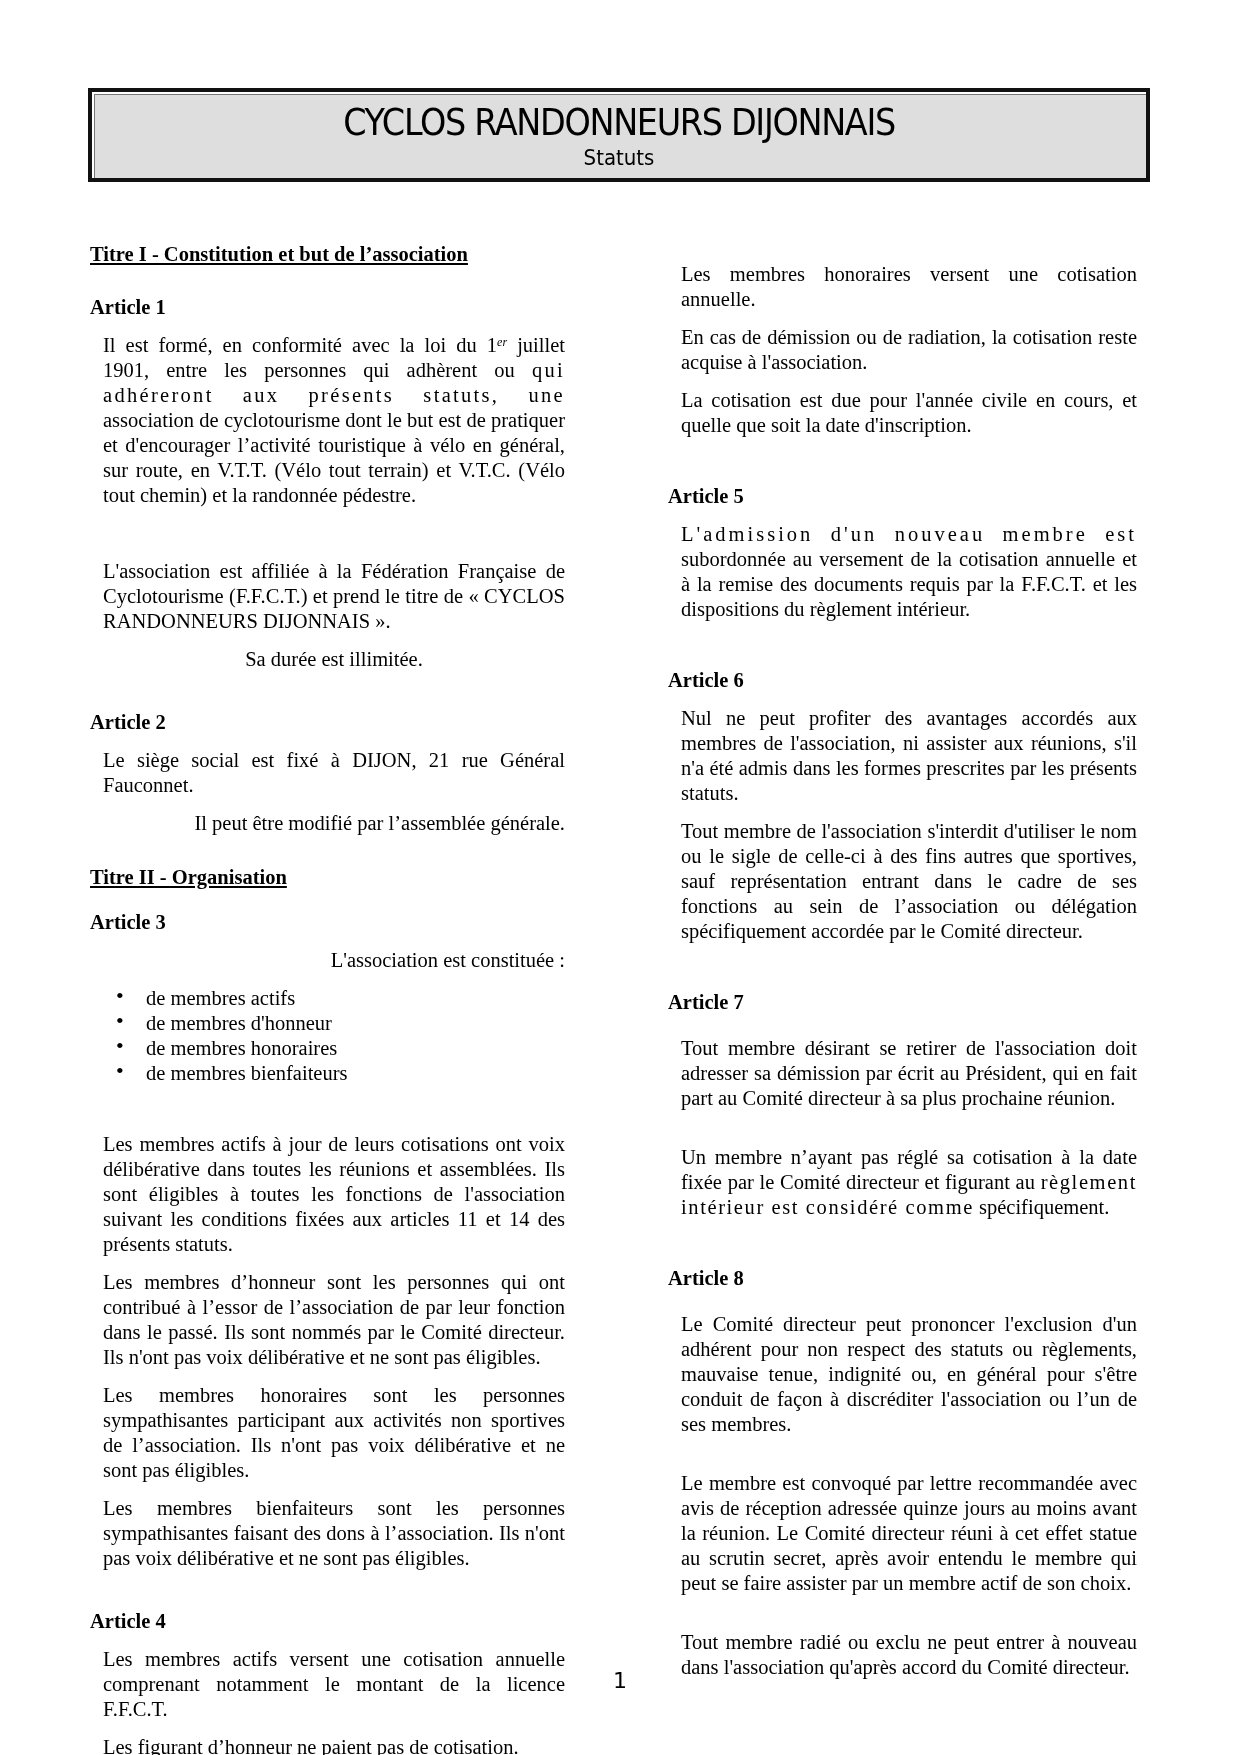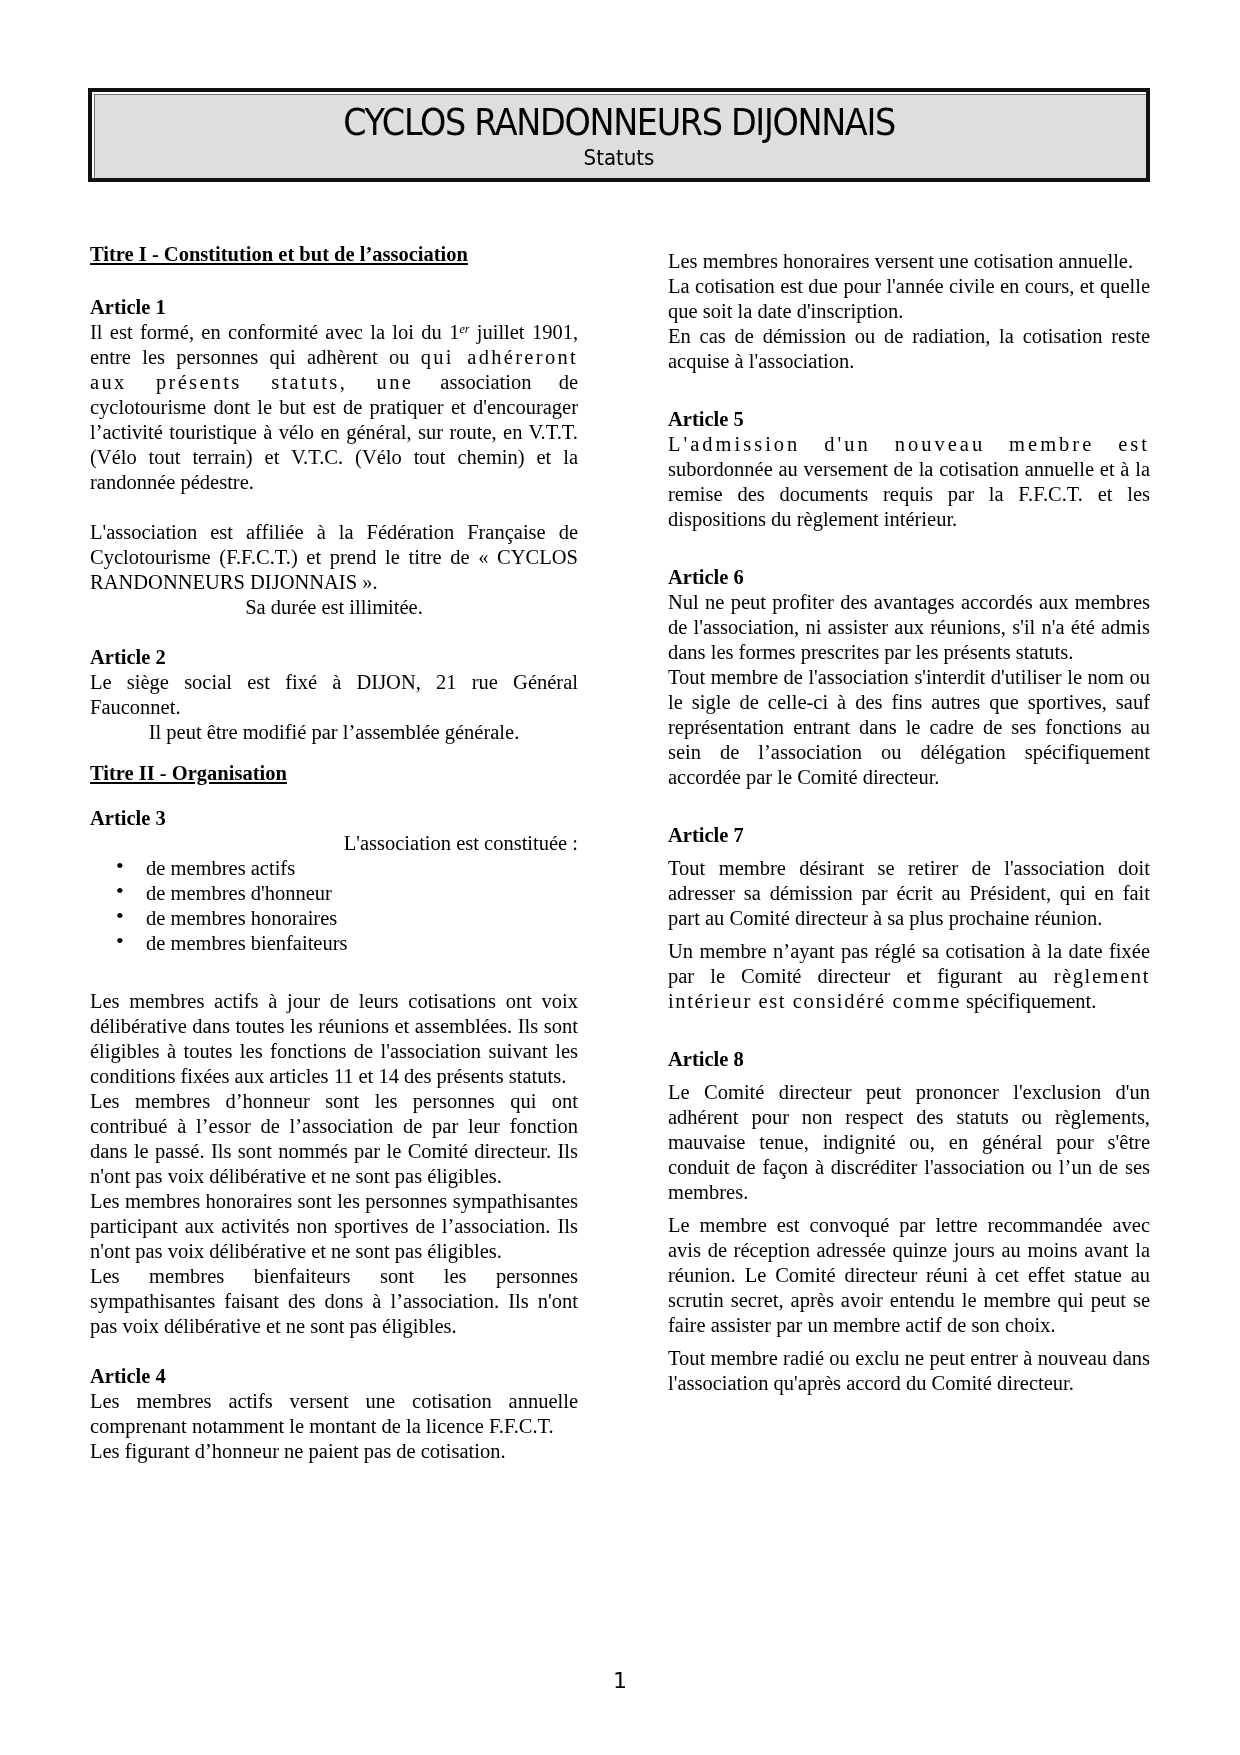--- a/index.html
+++ b/index.html
@@ -8,21 +8,21 @@
     border:4px solid #111; background:#dedede; box-shadow: inset 2px 2px 0 #fff, inset 3px 3px 0 #777; padding-left: 37px; }
   .header-title { position:absolute; left:0; right:0; top:8px; text-align:center; font-family:"DejaVu Sans", sans-serif;
     font-size:38px; letter-spacing:-1.5px; transform:scaleX(0.88); line-height:44px; }
   .header-sub { position:absolute; left:0; right:0; top:52px; text-align:center; font-family:"DejaVu Sans", sans-serif;
     font-size:22px; transform:scaleX(0.9); line-height:28px; }
   .col { position:absolute; top:242px; font-size:20.5px; line-height:25px; text-align:justify; }
   .col-left { left:90px; width:488px; }
   .col-right { left:668px; width:482px; top:249px; }
   .titre { font-weight:bold; text-decoration:underline; margin:0 0 20px 0; }
   .art { font-weight:bold; margin:0; }
-  p { margin:0; }
+  p { margin:13px; }
   .gap { height:25px; }
   .gap-s { height:8px; }
   .gap-l { height:33px; }
   ul { margin:0; padding-left:56px; list-style:none; }
   ul li { position:relative; text-align:left; }
   ul li .bullet { position:absolute; left:-30px; top:-3px; font-size:22px; }
   sup { font-size:12px; vertical-align:top; position:relative; top:-3px;font-style:italic; }
   .page-num { position:absolute; left:613px; top:1668px; font-family:"DejaVu Sans", sans-serif; font-size:22px; }
   .sp1 { letter-spacing:2.3px; }
   .sp2 { letter-spacing:3px; }
@@ -45,21 +45,21 @@
     <span>juillet 1901, entre les personnes qui adhèrent ou</span>
     <span class="sp1">qui adhéreront aux présents statuts, une</span>
     <span>association de cyclotourisme dont le but est de pratiquer et d'encourager l’activité touristique à vélo en général, sur route, en V.T.T. (Vélo tout terrain) et V.T.C. (Vélo tout chemin) et la randonnée pédestre.</span>
   </p>
   <div class="gap"></div>
   <p>L'association est affiliée à la Fédération Française de Cyclotourisme (F.F.C.T.) et prend le titre de « CYCLOS RANDONNEURS DIJONNAIS ».</p>
   <p style="text-align:center;">Sa durée est illimitée.</p>
   <div class="gap"></div>
   <p class="art">Article 2</p>
   <p>Le siège social est fixé à DIJON, 21 rue Général Fauconnet.</p>
-  <p style="text-align:center;font-family:Liberation Serif, serif;">Il peut être modifié par l’assemblée générale.</p>
+  <p style="text-align:right;font-family:Liberation Serif, serif;">Il peut être modifié par l’assemblée générale.</p>
   <div class="gap-s"></div>
   <div class="gap-s"></div>
   <p class="titre">Titre II - Organisation</p>
   <p class="art">Article 3</p>
   <p style="text-align:right;">L'association est constituée :</p>
   <ul>
     <li><span class="bullet">•</span><span>de membres actifs</span></li>
     <li><span class="bullet">•</span><span>de membres d'honneur</span></li>
     <li><span class="bullet">•</span><span>de membres honoraires</span></li>
     <li><span class="bullet">•</span><span>de membres bienfaiteurs</span></li>
@@ -70,22 +70,22 @@
   <p>Les membres honoraires sont les personnes sympathisantes participant aux activités non sportives de l’association. Ils n'ont pas voix délibérative et ne sont pas éligibles.</p>
   <p>Les membres bienfaiteurs sont les personnes sympathisantes faisant des dons à l’association. Ils n'ont pas voix délibérative et ne sont pas éligibles.</p>
   <div class="gap"></div>
   <p class="art">Article 4</p>
   <p>Les membres actifs versent une cotisation annuelle comprenant notamment le montant de la licence F.F.C.T.</p>
   <p>Les figurant d’honneur ne paient pas de cotisation.</p>
 </div>
 
 <div class="col col-right">
   <p>Les membres honoraires versent une cotisation annuelle.</p>
+  <p>En cas de démission ou de radiation, la cotisation reste acquise à l'association.</p>
   <p>La cotisation est due pour l'année civile en cours, et quelle que soit la date d'inscription.</p>
-  <p>En cas de démission ou de radiation, la cotisation reste acquise à l'association.</p>
   <div class="gap-l"></div>
   <p class="art">Article 5</p>
   <p>
     <span class="sp2">L'admission d'un nouveau membre est</span>
     <span>subordonnée au versement de la cotisation annuelle et à la remise des documents requis par la F.F.C.T. et les dispositions du règlement intérieur.</span>
   </p>
   <div class="gap-l"></div>
   <p class="art">Article 6</p>
   <p>Nul ne peut profiter des avantages accordés aux membres de l'association, ni assister aux réunions, s'il n'a été admis dans les formes prescrites par les présents statuts.</p>
   <p>Tout membre de l'association s'interdit d'utiliser le nom ou le sigle de celle-ci à des fins autres que sportives, sauf représentation entrant dans le cadre de ses fonctions au sein de l’association ou délégation spécifiquement accordée par le Comité directeur.</p>

